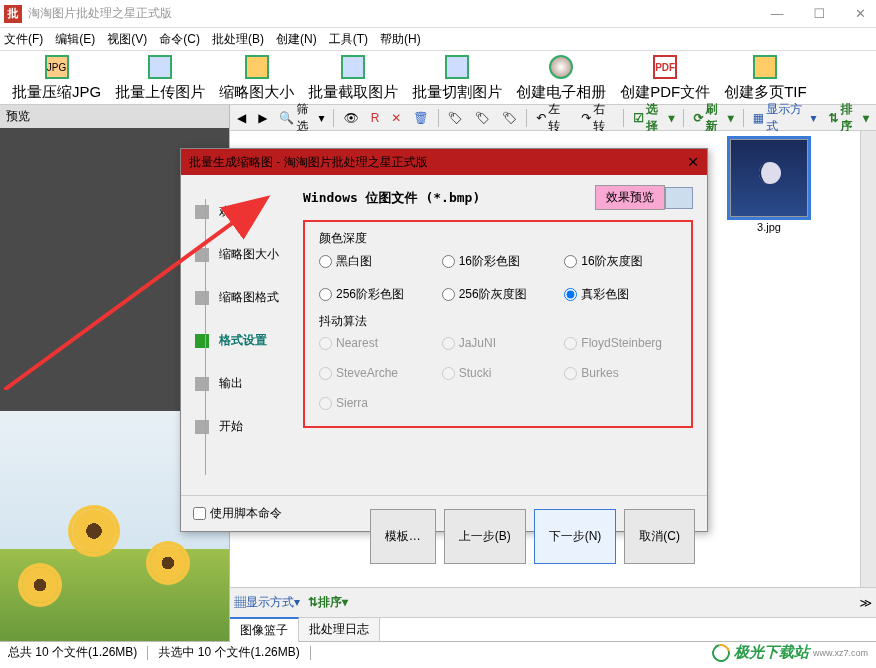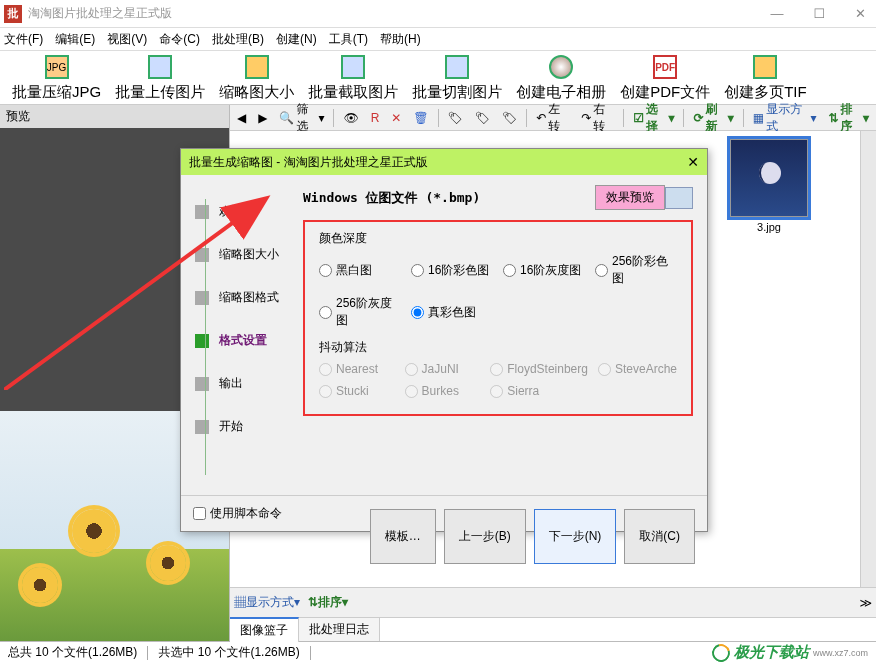--- a/index.html
+++ b/index.html
@@ -58,40 +58,40 @@
 .bottom-tabs .tab { padding: 3px 10px; border-right: 1px solid #ccc; font-size: 12px; background: #f4f4f4; }
 .bottom-tabs .tab.active { background: #fff; border-top: 2px solid #3a7ad9; }
 
 .statusbar { height: 22px; border-top: 1px solid #bbb; display: flex; align-items: center; font-size: 12px; padding: 0 8px; gap: 4px; }
 .statusbar .sep-v { width:1px; height:14px; background:#aaa; margin: 0 6px; }
 .statusbar .brand { margin-left: auto; display: flex; align-items: center; gap: 4px; color: #2a9d4a; font-size: 15px; font-style: italic; font-weight: bold; }
 .statusbar .brand .logo { width:18px; height:18px; border: 2px solid #2a9d4a; border-radius:50%; border-top-color:#f5a623; transform: rotate(30deg); }
 
 
 .dialog { position: absolute; left: 180px; top: 148px; width: 528px; height: 384px; background: #f0f0f0; border: 1px solid #888; box-shadow: 2px 2px 8px rgba(0,0,0,0.3); z-index: 10; }
-.dialog .dlg-title { height: 26px; background: #bef264; display: flex; align-items: center; padding: 0 8px; font-size: 12px; }
+.dialog .dlg-title { height: 26px; background: #b91c1c; display: flex; align-items: center; padding: 0 8px; font-size: 12px; }
 .dialog .dlg-title .close { margin-left: auto; cursor: pointer; font-size: 14px; }
 .dialog-body { display: flex; height: 320px; }
 .wizard-steps { width: 108px; position: relative; padding-top: 14px; }
 .wiz-line { position: absolute; left: 24px; top: 24px; bottom: 20px; width: 1px; background: #8b8; }
 .wiz-item { display: flex; align-items: center; margin: 14px 0 26px 14px; font-size: 12px; cursor: pointer; }
 .wiz-item .sq { width: 14px; height: 14px; background: #aaa; margin-right: 10px; }
 .wiz-item.active .sq { background: #2a9d2a; }
-.wiz-item.active { color: #701a75; font-weight: bold; }
+.wiz-item.active { color: #0f766e; font-weight: bold; }
 
 .wizard-content { flex: 1; padding: 10px 14px; position: relative; }
 .content-header { display: flex; align-items: center; margin-bottom: 10px; }
 .content-header .fmt-label { font-family: "SimSun", monospace; font-weight: bold; font-size: 13px; }
 .content-header .preview-btn { margin-left: auto; border: 1px solid #999; background: #f9a8d4; padding: 3px 10px; font-size: 12px; cursor: pointer; }
 .content-header .pv-icon { width: 28px; height: 22px; background: #cde; border: 1px solid #89b; }
 
 .red-box { border: 2px solid #e33; padding: 8px 14px 6px; }
 .fieldset { margin-bottom: 10px; }
 .fieldset .legend { font-size: 12px; margin-bottom: 6px; }
-.radio-grid { display: grid; grid-template-columns: 1fr 1fr 1fr 1fr; gap: 8px 10px; font-size: 12px; }
+.radio-grid { display: grid; grid-template-columns: 1fr 1fr 1fr; gap: 16px 10px; font-size: 12px; }
 .radio-grid label { display: flex; align-items: center; gap: 4px; cursor: pointer; font-family: "SimSun", monospace; }
 .radio-grid.disabled label { color: #999; }
 .radio-grid input { margin: 0; }
 
 .dialog-footer { height: 36px; display: flex; align-items: center; padding: 0 12px; border-top: 1px solid #ccc; gap: 8px; }
 .dialog-footer .chk { display: flex; align-items: center; gap: 4px; font-size: 12px; }
 .dialog-footer .spacer { flex: 1; }
 .dialog-footer button { padding: 18px 14px; font-size: 12px; background: #e8e8e8; border: 1px solid #999; cursor: pointer; margin-top: 46px; }
 .dialog-footer button.primary { border: 1px solid #3a7ad9; background: #eaf2fd; }
 

